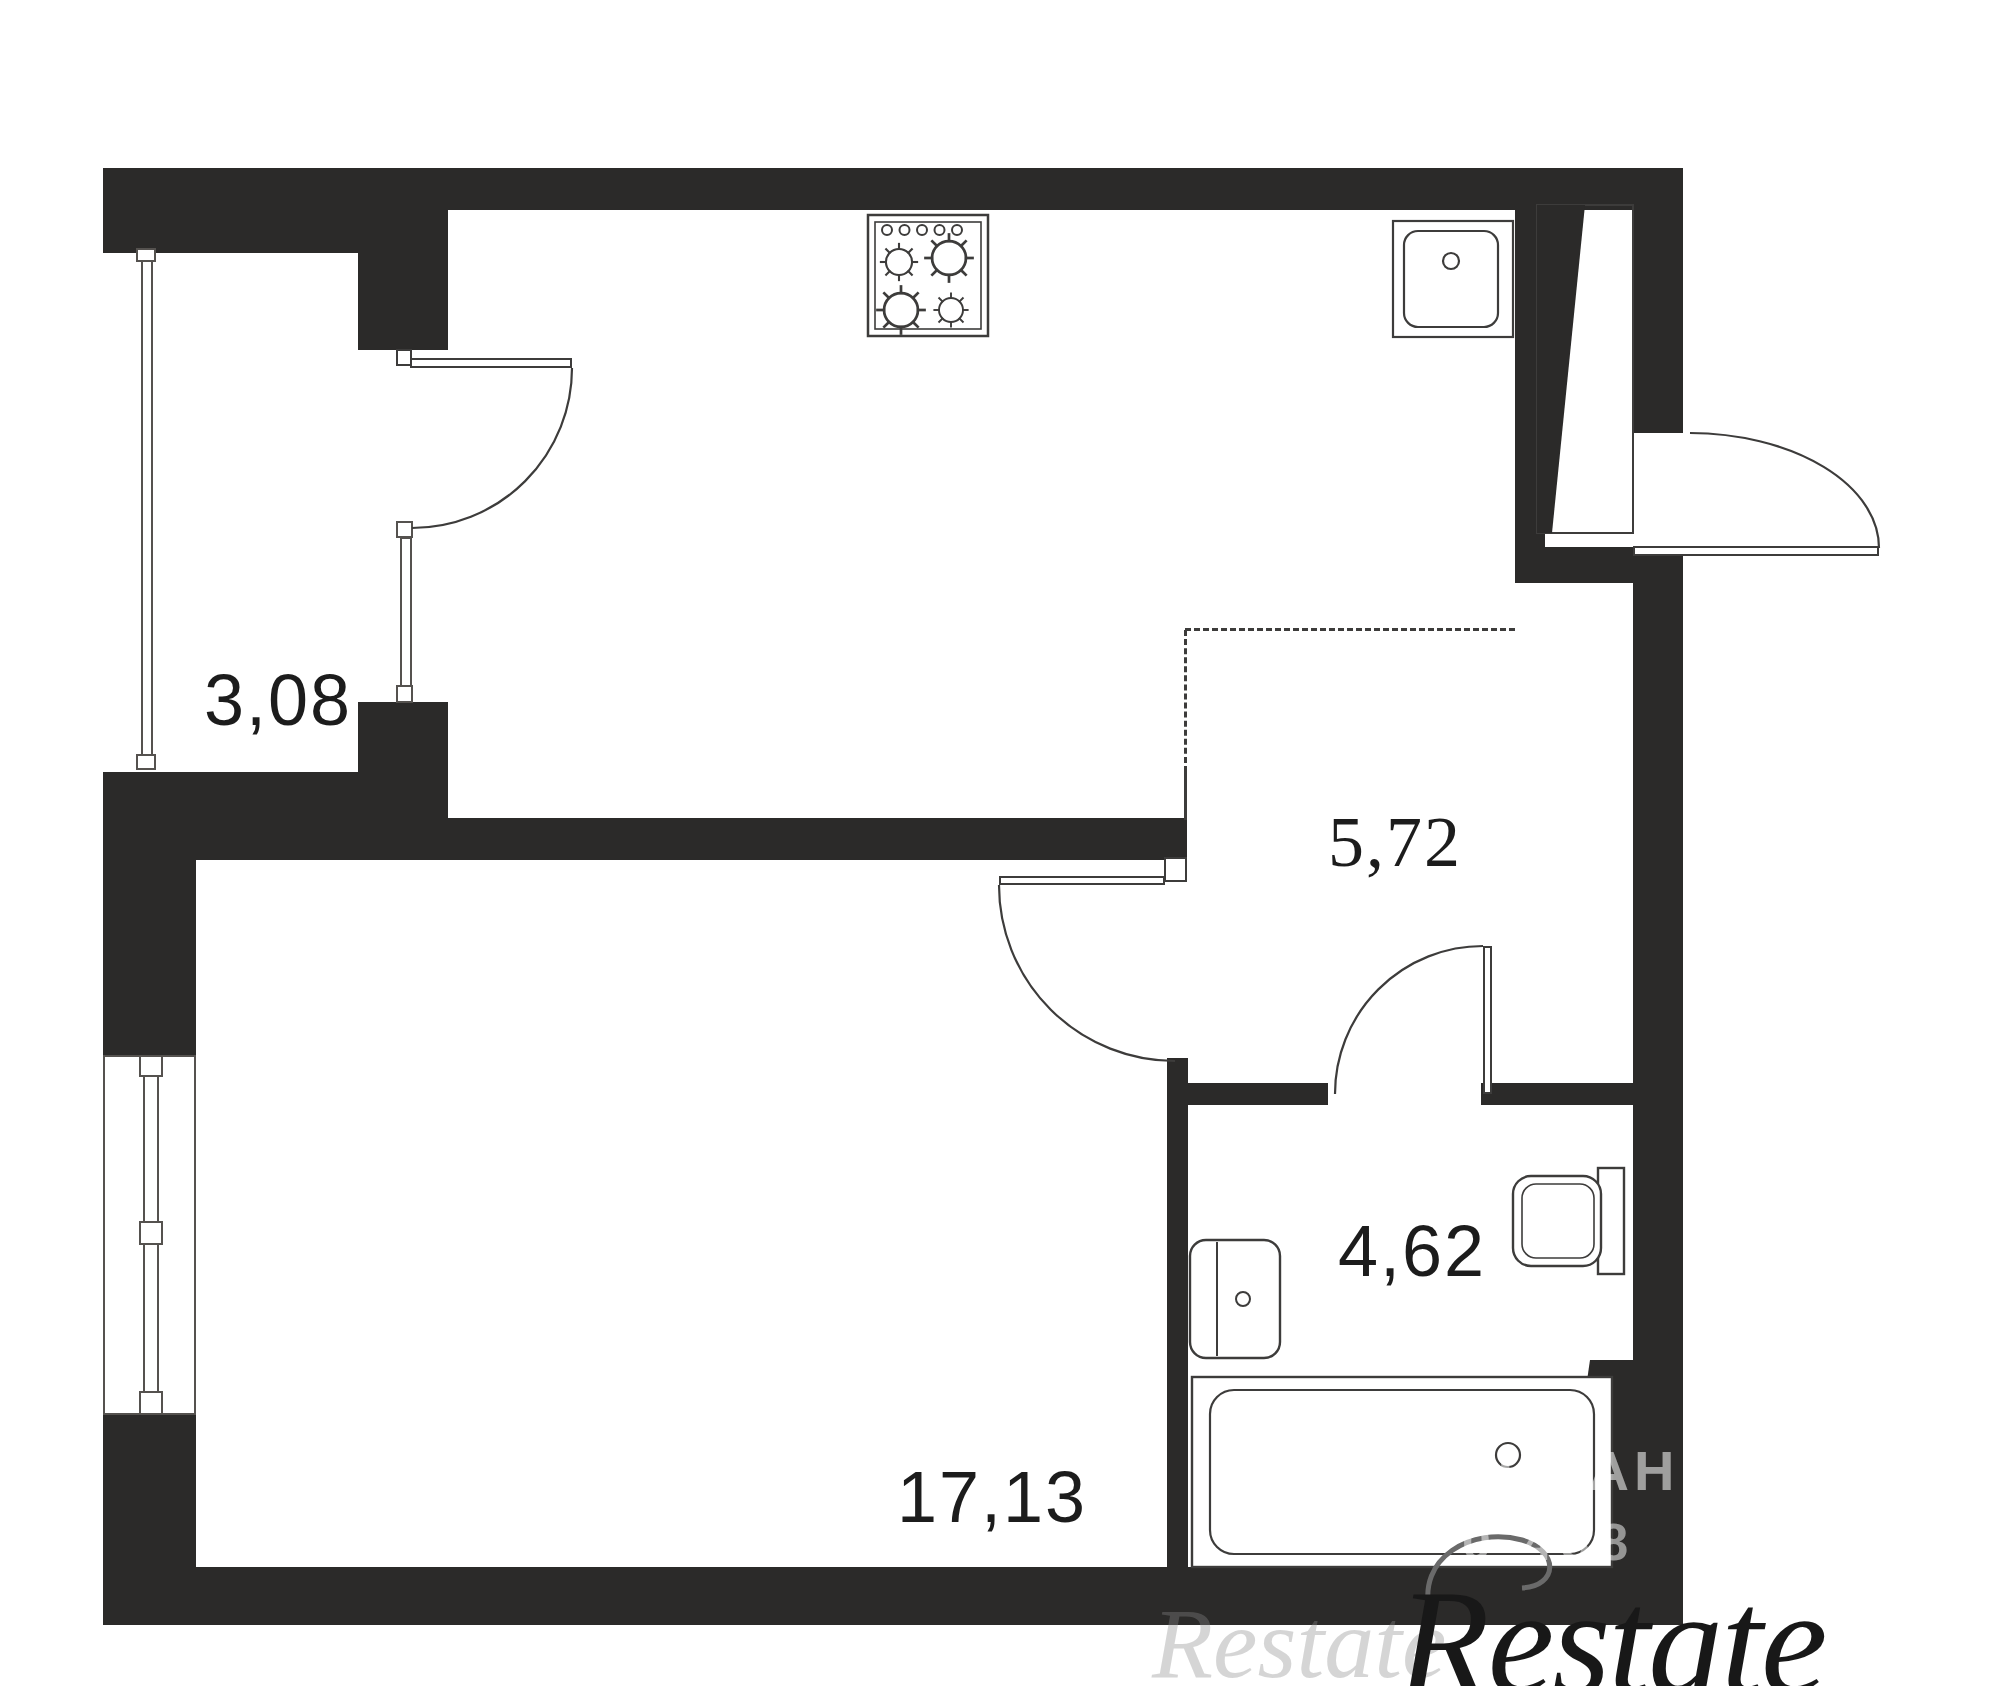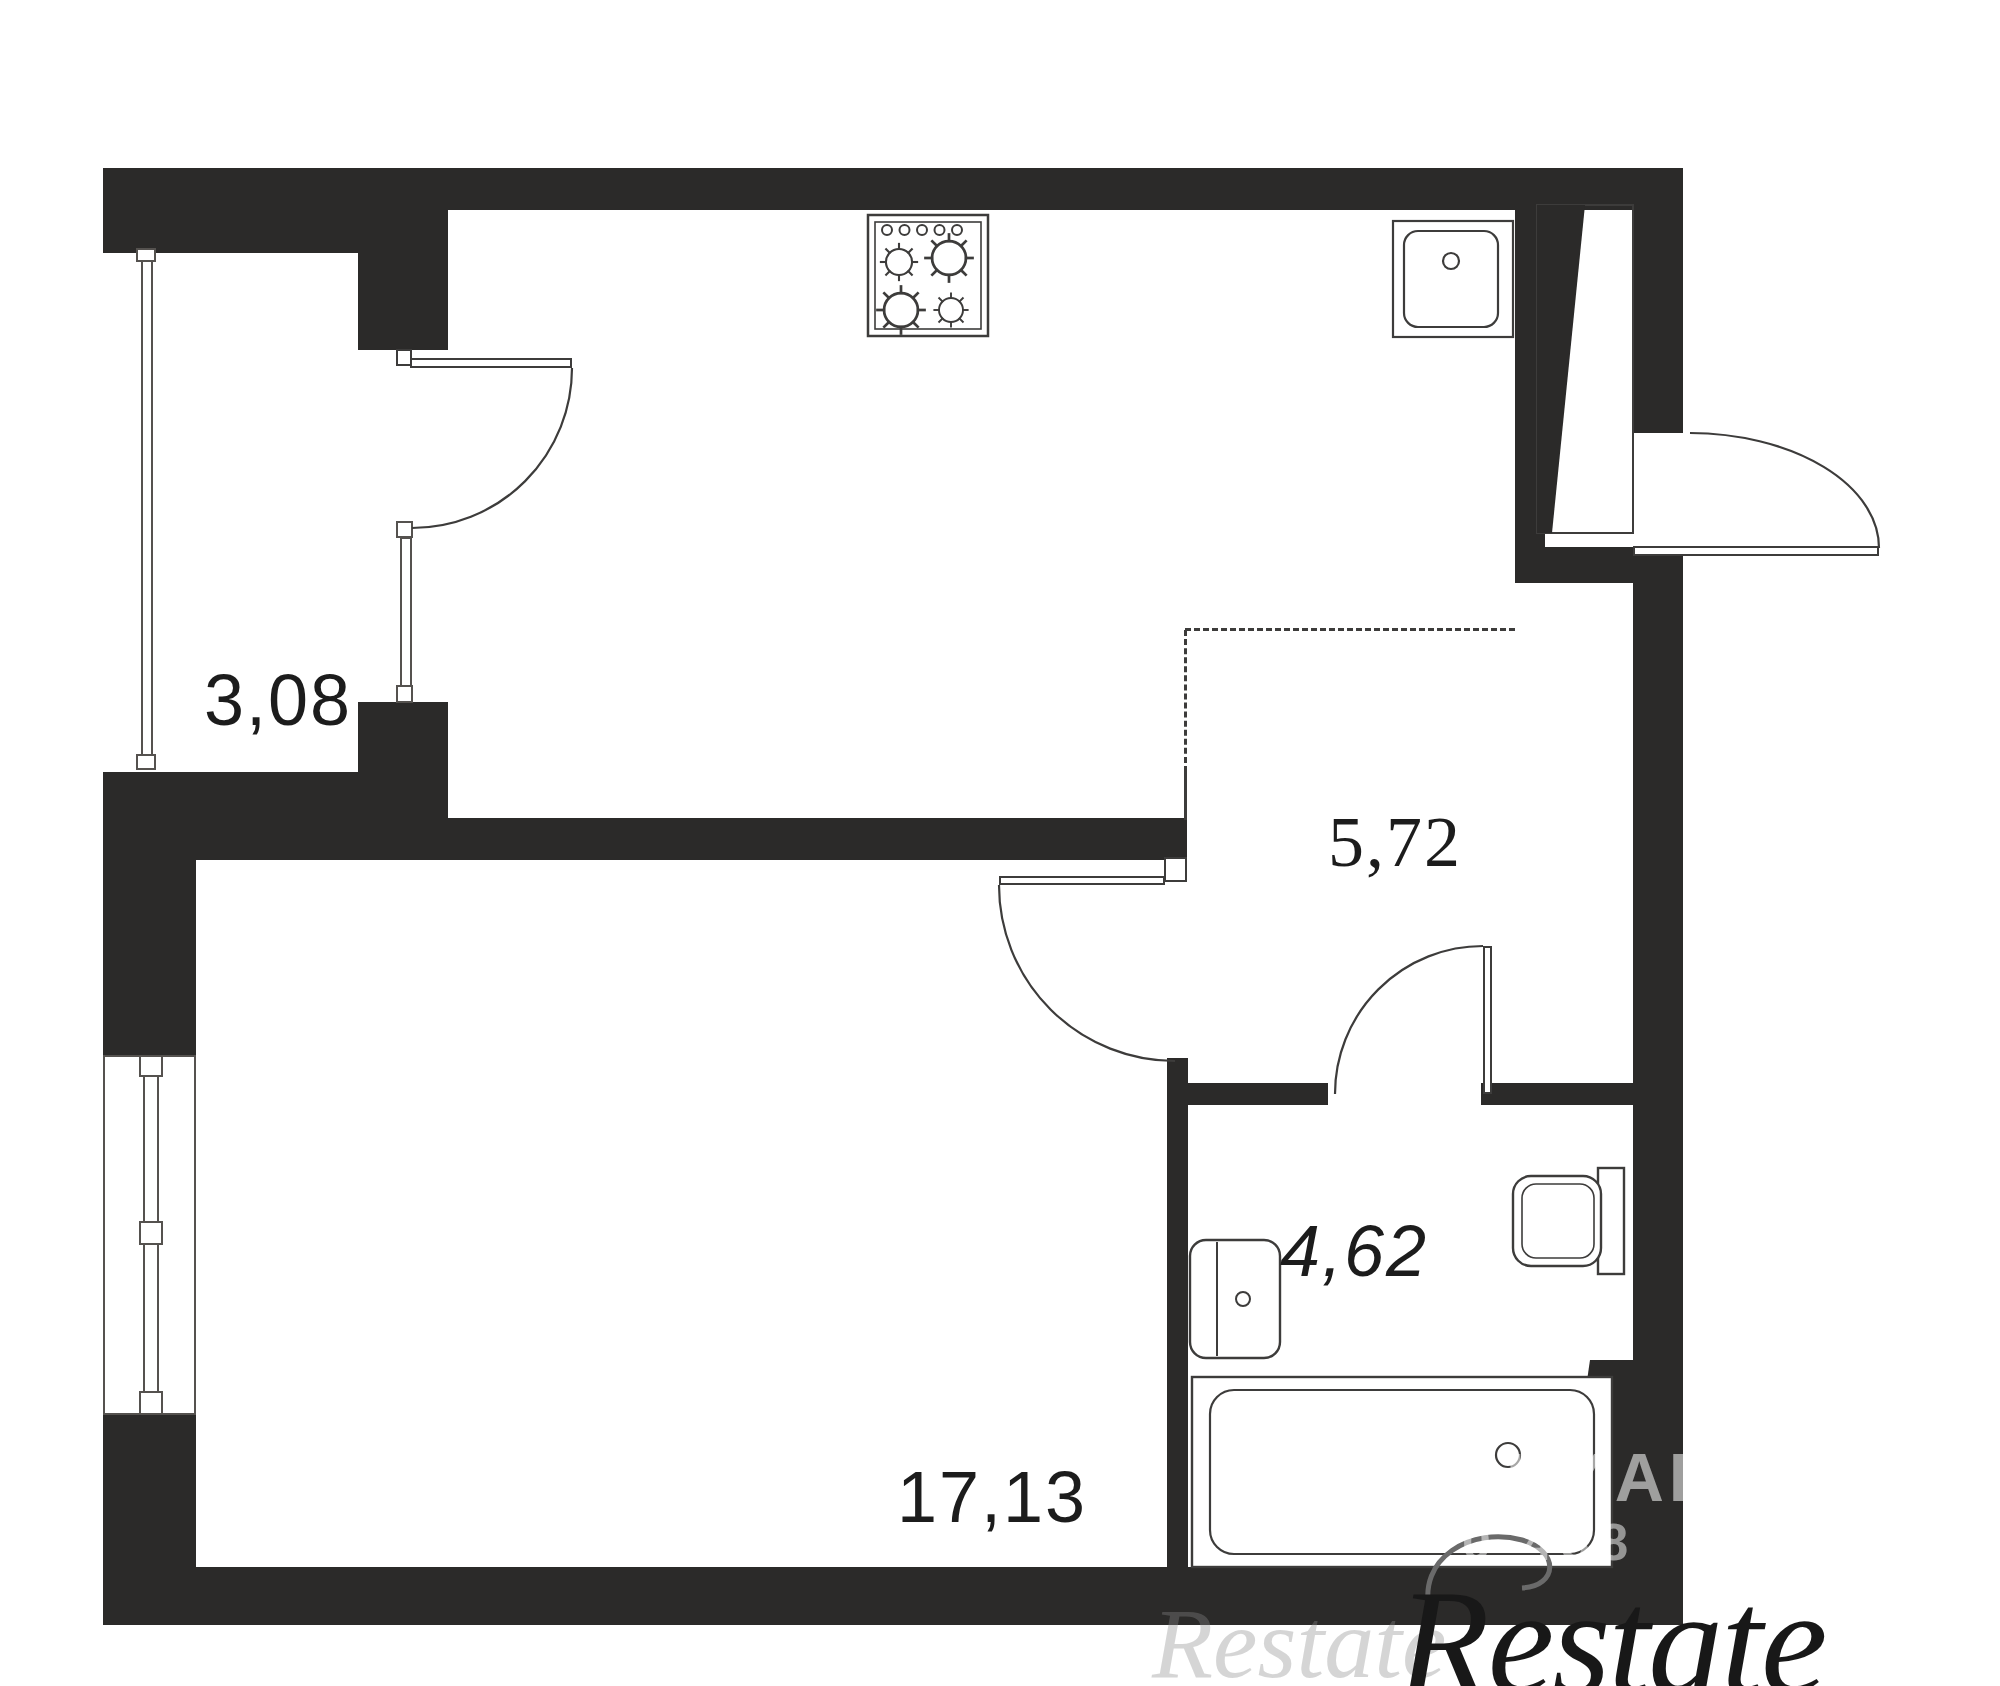--- a/index.html
+++ b/index.html
@@ -10,21 +10,21 @@
   .leaf{position:absolute;background:#fff;border:2px solid #3d3c3b;box-sizing:border-box;}
   .winline{position:absolute;background:#fff;border:2px solid #55524f;box-sizing:border-box;}
   .wincap{position:absolute;background:#fff;border:2px solid #55524f;box-sizing:border-box;}
   .winframe{position:absolute;background:#fff;border:2px solid #55524f;box-sizing:border-box;}
   .dash-v{position:absolute;border-left:3px dashed #3d3c3b;}
   .dash-h{position:absolute;border-top:3px dashed #3d3c3b;}
   .thinline{position:absolute;background:#3d3c3b;}
   .area-label{position:absolute;transform:translate(-50%,-50%);font-size:72px;font-weight:400;
               letter-spacing:2px;color:#1c1c1c;white-space:nowrap;}
   svg.overlay{position:absolute;left:0;top:0;pointer-events:none;}
-  .wm-cian-text{position:absolute;left:1452px;top:1438px;font-size:68px;letter-spacing:5px;
+  .wm-cian-text{position:absolute;left:1452px;top:1438px;font-size:56px;letter-spacing:5px;
                 color:rgba(255,255,255,0.55);font-weight:700;white-space:nowrap;}
   .wm-cian-digits{position:absolute;left:1462px;top:1512px;font-size:52px;letter-spacing:9px;
                 color:rgba(255,255,255,0.5);font-weight:700;white-space:nowrap;}
   .wm-restate-echo{position:absolute;left:1152px;top:1586px;font-family:"Liberation Serif",serif;
                 font-style:italic;font-size:100px;color:#8a8a8a;opacity:.35;white-space:nowrap;}
   .wm-restate{position:absolute;left:1398px;top:1556px;font-family:"Liberation Serif",serif;
                 font-style:italic;font-size:150px;color:#181818;letter-spacing:-2px;white-space:nowrap;}
 </style>
 </head>
 <body>
@@ -139,21 +139,21 @@
       <rect x="1192" y="1377" width="420" height="190" stroke-width="2.4"></rect>
       <rect x="1210" y="1390" width="384" height="164" rx="24" stroke-width="2.2"></rect>
       <circle cx="1508" cy="1455" r="12" fill="none" stroke-width="2.2"></circle>
     </g>
 
     <path d="M 1430,1612 C 1416,1558 1472,1526 1522,1540 C 1560,1551 1558,1586 1522,1588" fill="none" stroke="#6a6a6a" stroke-width="5"></path>
   </svg>
 
   <div class="area-label" style="left:258px;top:700px;margin-left:20px;">3,08</div>
   <div class="area-label" style="left:1395px;top:842px;font-family:Liberation Serif, serif;">5,72</div>
-  <div class="area-label" style="left:1354px;top:1251px;font-style:italic;">4,62</div>
+  <div class="area-label" style="left:1412px;top:1251px;">4,62</div>
   <div class="area-label" style="left:992px;top:1497px;">17,13</div>
 
   <div class="wm-cian-text">АЦИАН</div>
   <div class="wm-cian-digits">0 438</div>
   <div class="wm-restate-echo">Restate</div>
   <div class="wm-restate">Restate</div>
 
 </div>
 
 </body></html>

